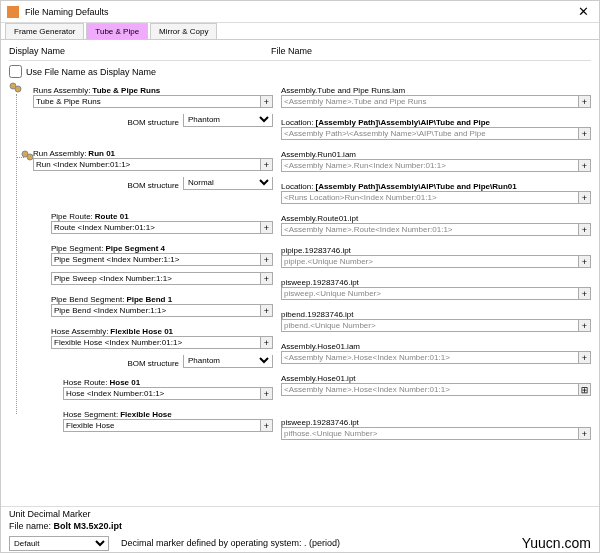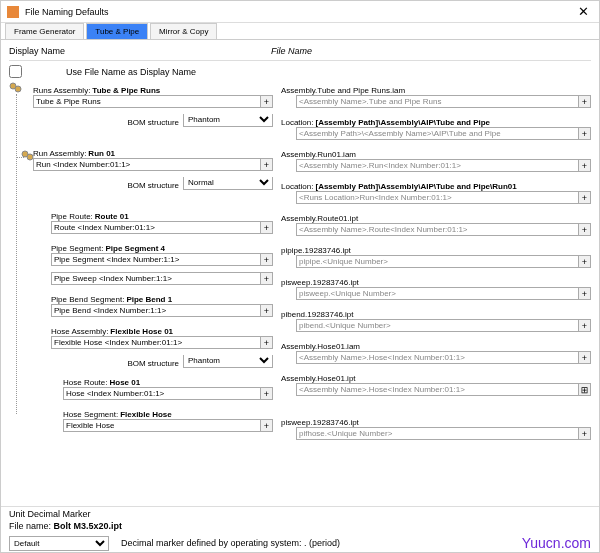--- a/index.html
+++ b/index.html
@@ -3,37 +3,37 @@
 <meta charset="utf-8">
 <style>
 * { box-sizing: border-box; font-family: "Segoe UI", Tahoma, sans-serif; font-size: 9px; }
 body { margin: 0; background: #fff; width: 600px; height: 553px; overflow: hidden; border: 1px solid #ccc; }
 .titlebar { height: 22px; display: flex; align-items: center; padding: 0 6px; border-bottom: 1px solid #ddd; }
 .titlebar .icon { width: 12px; height: 12px; background: #e8883a; margin-right: 6px; }
 .titlebar .title { flex: 1; }
 .titlebar .close { font-size: 13px; cursor: pointer; padding: 0 4px; }
 .tabs { display: flex; border-bottom: 1px solid #ccc; padding-left: 4px; }
 .tab { padding: 3px 8px; border: 1px solid #ccc; border-bottom: none; background: #f4f4f4; margin-right: 2px; cursor: pointer; font-size: 8px; }
-.tab.active { background: #3b82f6; }
+.tab.active { background: #f0abfc; }
 .content { padding: 4px 8px; }
 .headers { display: flex; padding: 2px 0; }
 .headers .lh { width: 262px; }
-.headers .rh { flex: 1; font-style: italic; }
-.chkrow { display: flex; align-items: center; padding: 2px 0 4px; gap: 40px; }
+.headers .rh { flex: 1; }
+.chkrow { display: flex; align-items: center; padding: 2px 0 4px; }
 .chkrow input { margin: 0 4px 0 0; }
 .body { display: flex; height: 420px; overflow: hidden; }
 .tree { width: 24px; position: relative; }
 .left { width: 240px; }
 .right { flex: 1; padding-left: 8px; }
 .row { height: 13px; display: flex; align-items: flex-end; font-size: 8px; white-space: nowrap; overflow: hidden; }
 .lbl { font-size: 8px; }
 .val { font-weight: bold; font-size: 8px; margin-left: 2px; }
 .input-wrap { display: flex; align-items: center; }
 .txt { flex: 1; height: 13px; border: 1px solid #aaa; padding: 0 2px; font-size: 8px; background: #fff; }
-.txt.grey { color: #888; margin-left: 15px; }
+.txt.grey { color: #888; }
 .plus { width: 13px; height: 13px; border: 1px solid #aaa; background: #f0f0f0; display: flex; align-items: center; justify-content: center; font-size: 9px; cursor: pointer; margin-left: -1px; }
 .sel { height: 15px; border: 1px solid #aaa; font-size: 8px; background: #fff; }
 .sel.bom { width: 90px; }
 .bomrow { justify-content: flex-end; padding-right: 0; }
 .bomrow .bomlbl { margin-right: 4px; font-size: 8px; }
 .spacer { height: 6px; }
 .divider { height: 1px; background: #ddd; margin: 2px 0; }
 .ticon { position: absolute; width: 14px; height: 12px; }
 .tline { position: absolute; border-left: 1px dotted #999; }
 .hline { position: absolute; border-top: 1px dotted #999; }
@@ -284,15 +284,15 @@
     </div>
   </div>
 </div>
 
 <div class="footer-sec">
   <div>Unit Decimal Marker</div>
   <div class="fnrow"><span>File name:</span>&nbsp;<span style="font-weight:bold">Bolt M3.5x20.ipt</span></div>
   <div class="fnrow">
     <select class="sel"><option>Default</option></select>
     <span style="margin-left:12px">Decimal marker defined by operating system: . (period)</span>
-    <span style="margin-left:auto;color:#6d28d9;font-size:14px">Yuucn.com</span>
+    <span style="margin-left:auto;color:#000000;font-size:14px">Yuucn.com</span>
   </div>
 </div>
 
 </body></html>

